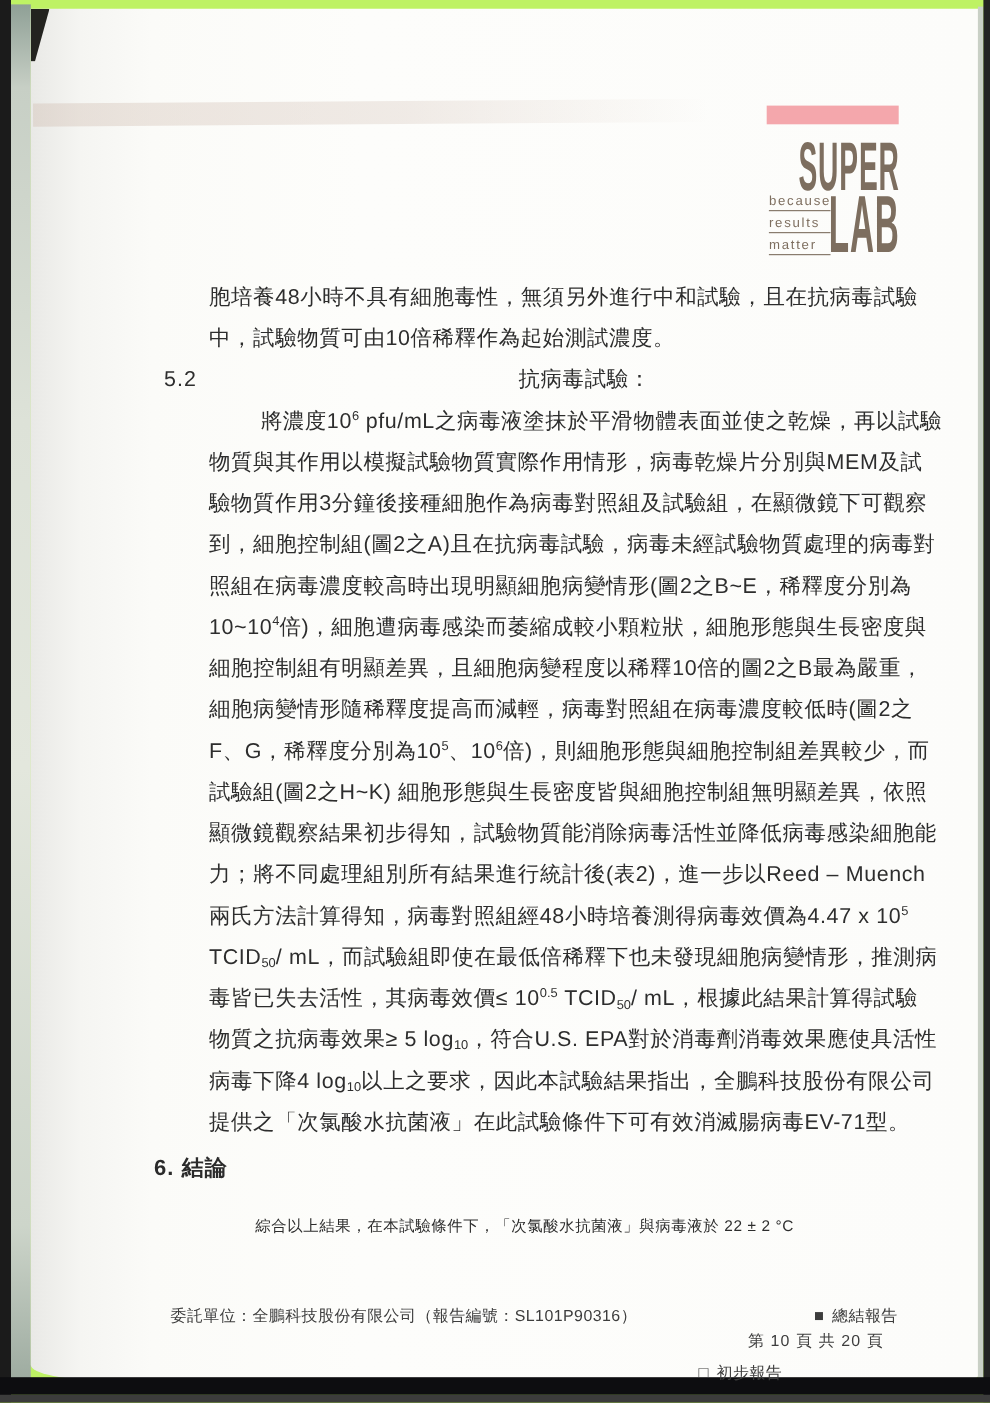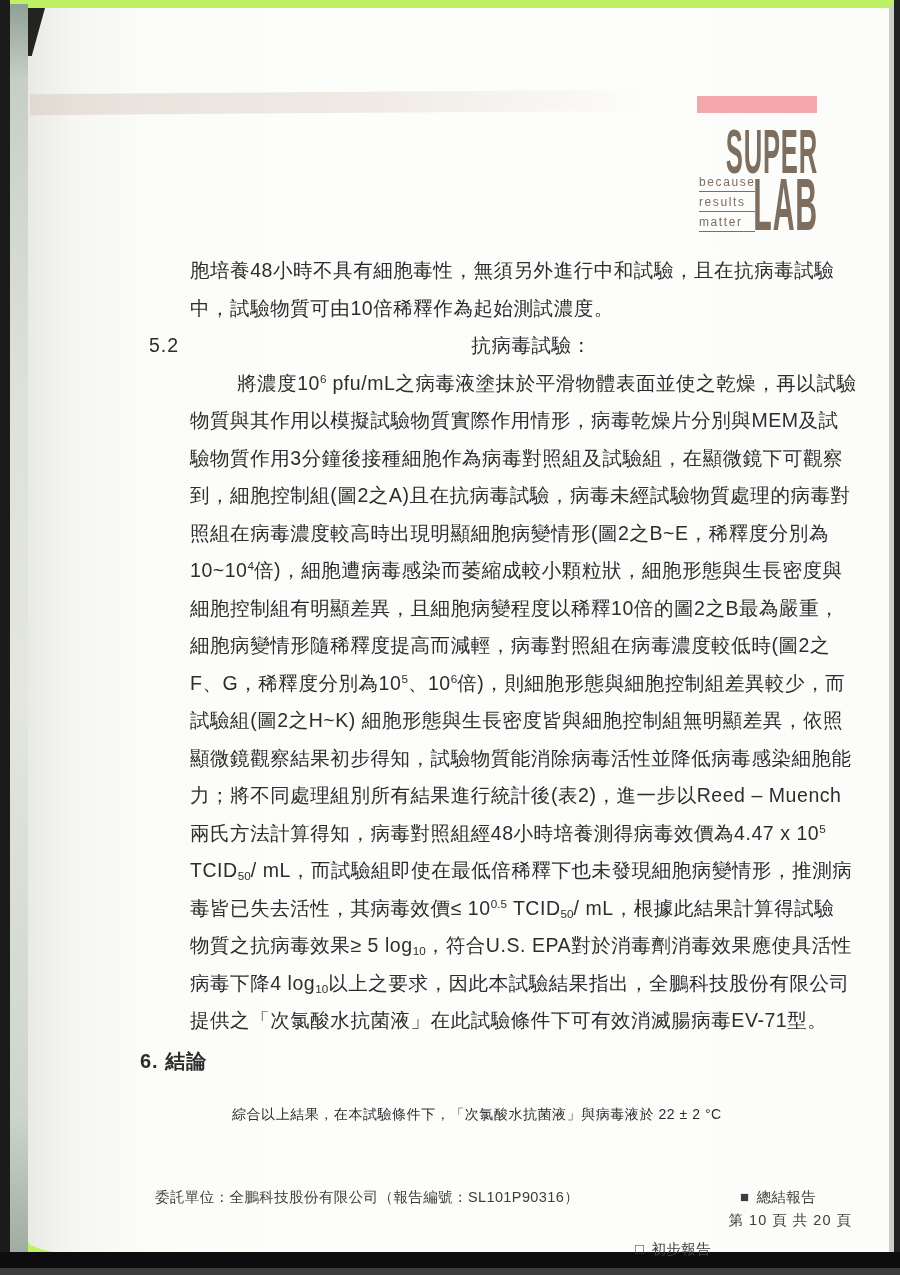--- a/index.html
+++ b/index.html
@@ -47,21 +47,21 @@
   sup{vertical-align:super;}
   sub{vertical-align:-0.25em;}
   #heading6{position:absolute;left:140px;top:1048px;font-size:20px;font-weight:bold;color:#2b2b2b;letter-spacing:1px;}
   #conclusion{position:absolute;left:190px;top:1096px;width:668px;height:37px;line-height:37px;
     padding-left:42px;font-size:14px;letter-spacing:.55px;color:#2d2d2d;white-space:nowrap;}
   
   .footer-text{position:absolute;color:#3d3d3d;font-size:14.5px;line-height:18px;letter-spacing:.4px;white-space:nowrap;}
   #footer-client{left:155px;top:1188px;}
   #footer-opt1{left:595px;top:1240px;margin-left:40px;}
   #footer-opt2{left:740px;top:1188px;}
-  #footer-page{left:680px;top:1211px;width:172px;text-align:right;letter-spacing:1px;}
+  #footer-page{left:680px;top:1211px;width:172px;letter-spacing:1px;}
   .cb-glyph{font-size:15px;margin-right:7px;}
 </style>
 </head>
 <body>
 
 <div id="stage">
   <div class="outer-left"></div>
   <div class="spine"></div>
   <div class="page"></div>
   <div class="wedge"></div>

